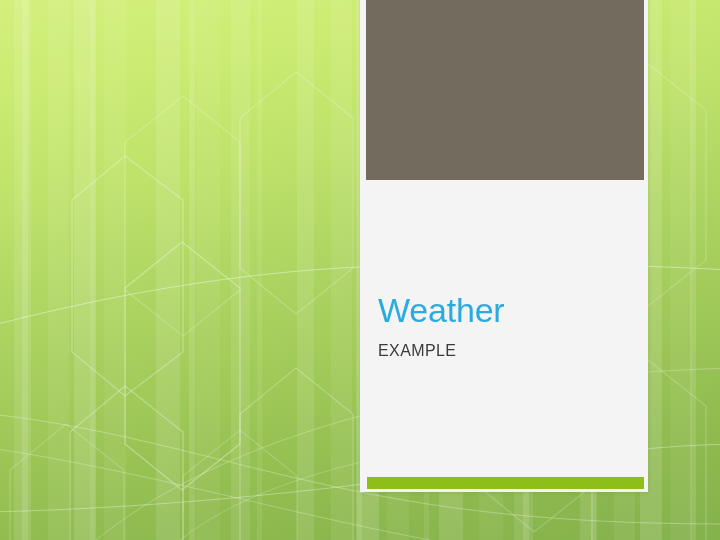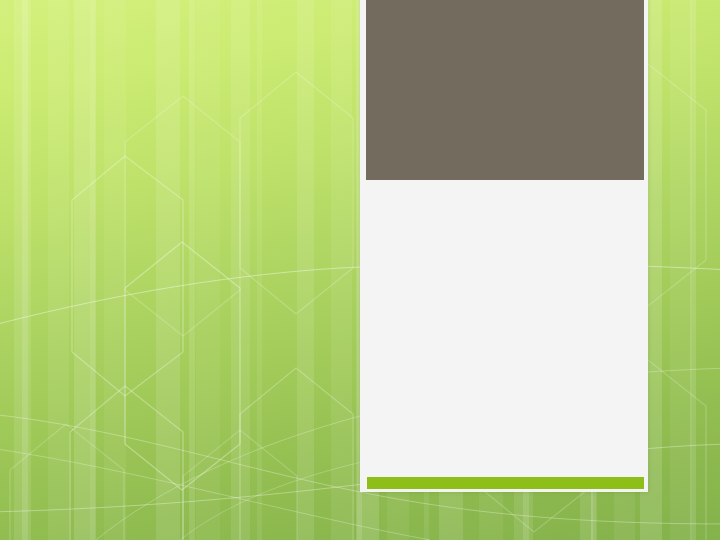--- a/index.html
+++ b/index.html
@@ -189,17 +189,21 @@
       <path d="M -10 512 C 150 508 300 494 470 470 C 570 456 650 446 730 444" stroke-opacity="0.34"></path>
       <path d="M 96 540 C 160 488 250 446 360 416 C 480 386 600 372 730 368" stroke-opacity="0.26"></path>
       <path d="M 180 540 C 230 500 310 470 410 452" stroke-opacity="0.22"></path>
     </g>
   </svg>
 
   <div class="card">
 
     <div class="picture-placeholder"></div>
 
+    <div class="text-block">
+      <h1 class="slide-title">Weather</h1>
+      <p class="slide-subtitle">EXAMPLE</p>
+    </div>
 
     <div class="accent-bar"></div>
   </div>
 
 </div>
 
 </body></html>

